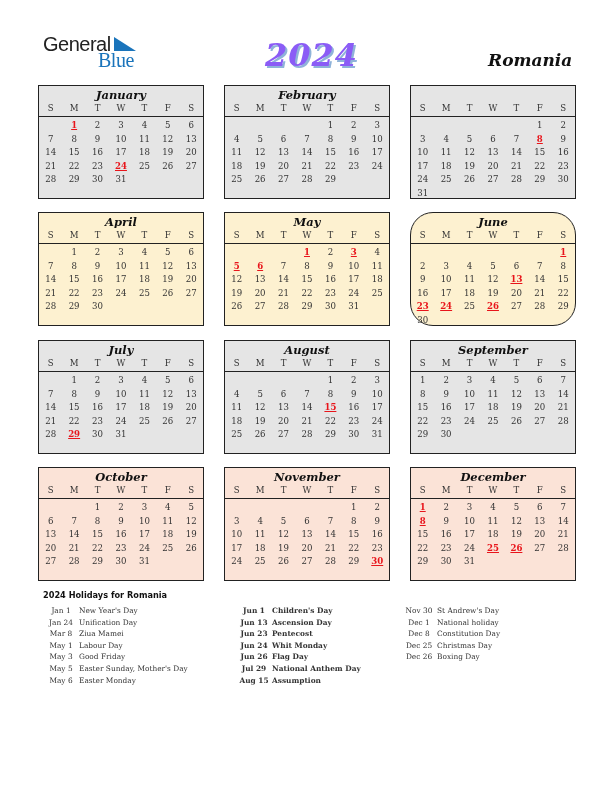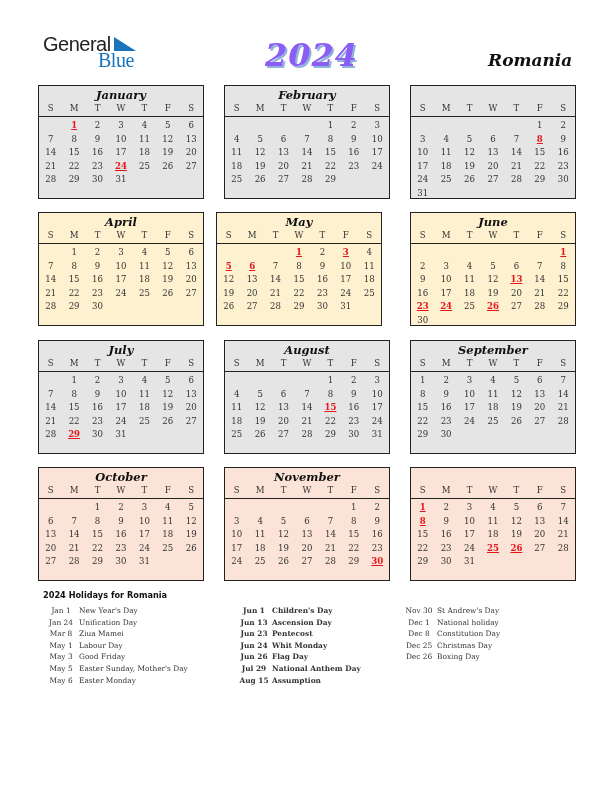--- a/index.html
+++ b/index.html
@@ -281,21 +281,21 @@
           <span>28</span>
           <span>29</span>
           <span>30</span>
           <span></span>
           <span></span>
           <span></span>
           <span></span>
         </div>
       </div>
     </div>
-    <div class="month q2" style="left: 216px; top: 212px; padding-left: 20px;">
+    <div class="month q2" style="left: 224px; top: 212px; padding-left: 20px;">
       <div class="mname">May</div>
       <div class="dow">
         <span>S</span>
         <span>M</span>
         <span>T</span>
         <span>W</span>
         <span>T</span>
         <span>F</span>
         <span>S</span>
       </div>
@@ -340,21 +340,21 @@
           <span>26</span>
           <span>27</span>
           <span>28</span>
           <span>29</span>
           <span>30</span>
           <span>31</span>
           <span></span>
         </div>
       </div>
     </div>
-    <div class="month q2" style="left: 410px; top: 212px;">
+    <div class="month q2" style="left: 410px; top: 212px; border-radius: 23px;">
       <div class="mname">June</div>
       <div class="dow">
         <span>S</span>
         <span>M</span>
         <span>T</span>
         <span>W</span>
         <span>T</span>
         <span>F</span>
         <span>S</span>
       </div>
@@ -704,20 +704,21 @@
           <span>25</span>
           <span>26</span>
           <span>27</span>
           <span>28</span>
           <span>29</span>
           <span class="hol">30</span>
         </div>
       </div>
     </div>
     <div class="month q4" style="left: 410px; top: 467px;">
+      <div class="mname">December</div>
       <div class="dow">
         <span>S</span>
         <span>M</span>
         <span>T</span>
         <span>W</span>
         <span>T</span>
         <span>F</span>
         <span>S</span>
       </div>
       <div class="weeks">

